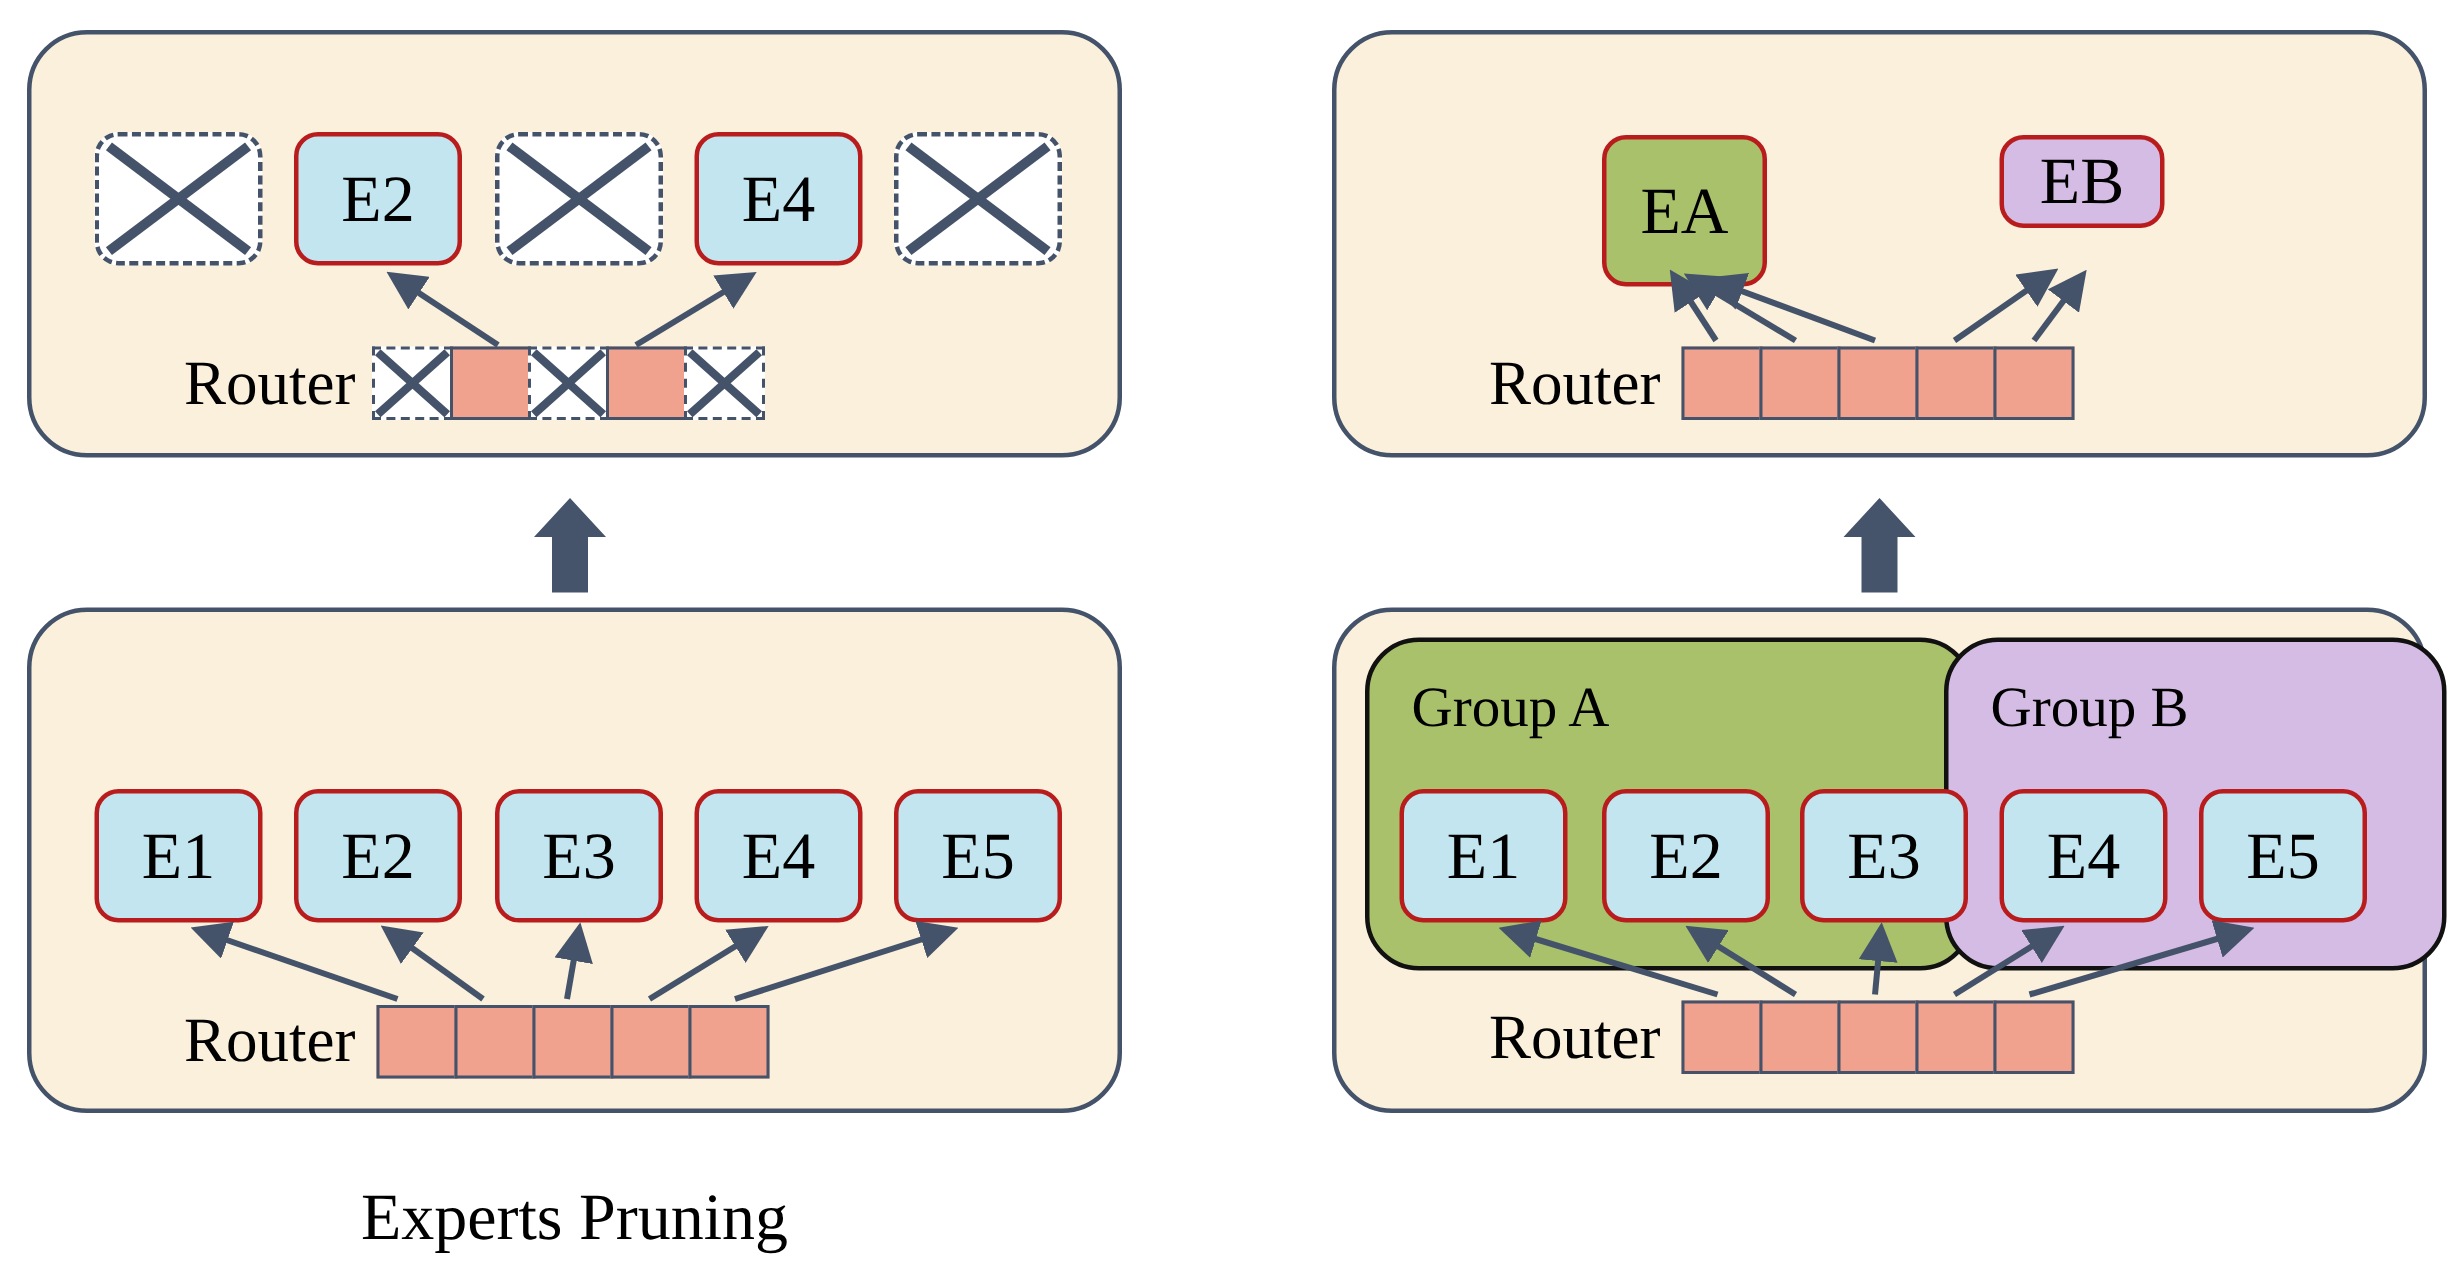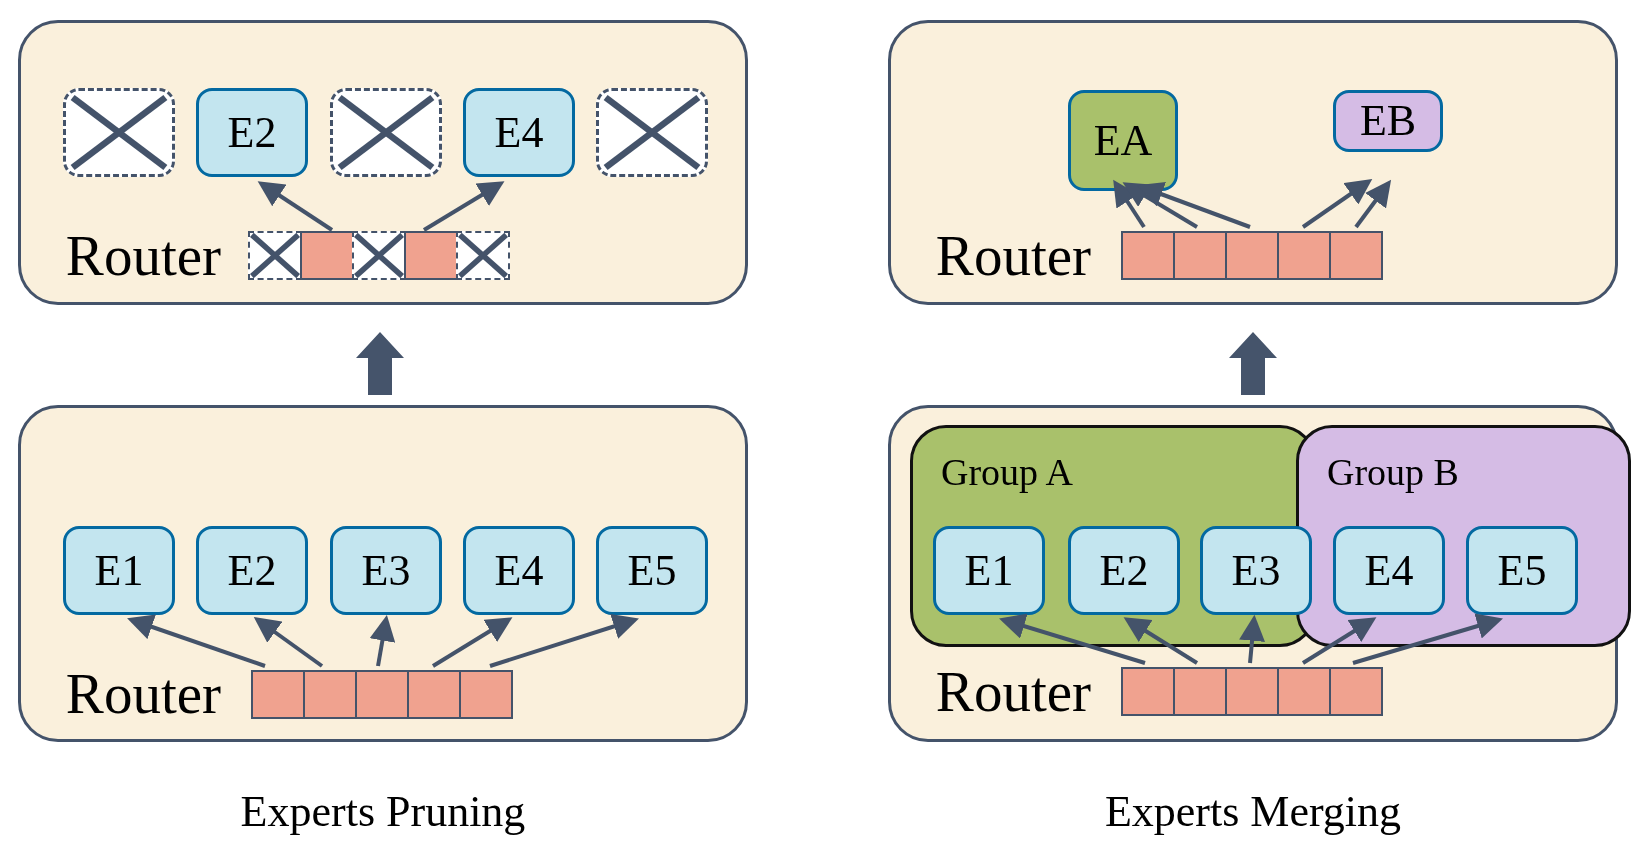--- a/index.html
+++ b/index.html
@@ -6,31 +6,31 @@
   #canvas{
     position:relative;width:1638px;height:842px;background:#ffffff;overflow:hidden;
     font-family:"Liberation Serif","DejaVu Serif",serif;color:#000;
   }
   *{box-sizing:border-box;}
   .panel{
     position:absolute;background:#FAF0DC;border:3px solid #44536A;border-radius:40px;
   }
   .expert{
     position:absolute;width:112px;height:89px;background:#C3E5EF;
-    border:3px solid #0369a1;border-radius:16px;
+    border:3px solid #b91c1c;border-radius:16px;
     display:flex;align-items:center;justify-content:center;
     font-size:44px;line-height:1;
   }
   .expert.pruned{background:#ffffff;border:3px dashed #44536A;}
   .expert.merged-a{background:#A9C16B;width:110px;height:101px;}
   .expert.merged-b{background:#D5BCE5;width:110px;height:62px;}
   .cross-svg{position:absolute;inset:0;width:100%;height:100%;}
   .router-label{
-    position:absolute;width:140px;left:60px;text-align:right;
-    font-size:57px;display:flex;align-items:center;justify-content:flex-end;
+    position:absolute;width:140px;left:76px;text-align:right;
+    font-size:42px;display:flex;align-items:center;justify-content:flex-end;
   }
   .router-row{position:absolute;display:flex;}
   .rcell{
     width:54px;height:49px;border:2px solid #44536A;background:#F0A28F;position:relative;
   }
   .rcell + .rcell{margin-left:-2px;}
   .rcell.pruned{background:#ffffff;border-style:dashed;}
   .group{position:absolute;border:3px solid #111111;border-radius:36px;}
   .group.a{background:#A9C16B;}
   .group.b{background:#D5BCE5;}
@@ -163,21 +163,20 @@
     <div class="router-row" style="left:230px;top:259px;">
       <div class="rcell"></div>
       <div class="rcell"></div>
       <div class="rcell"></div>
       <div class="rcell"></div>
       <div class="rcell"></div>
     </div>
   </div>
 
   <div class="caption" style="left:18px;">Experts Pruning</div>
-  <div class="caption" style="left:888px;">Experts Merging</div>
 
   <svg id="overlay" width="1638" height="842" viewBox="0 0 1638 842">
     <defs>
       <marker id="ah" viewBox="0 0 10 10" refX="8" refY="5" markerWidth="6.5" markerHeight="6.5" orient="auto-start-reverse">
         <path d="M0,0 L10,5 L0,10 z" fill="#44536A"></path>
       </marker>
     </defs>
 
     <line x1="332" y1="230" x2="262" y2="184" stroke="#44536A" stroke-width="4" marker-end="url(#ah)"></line>
     <line x1="424" y1="230" x2="500" y2="184" stroke="#44536A" stroke-width="4" marker-end="url(#ah)"></line>

